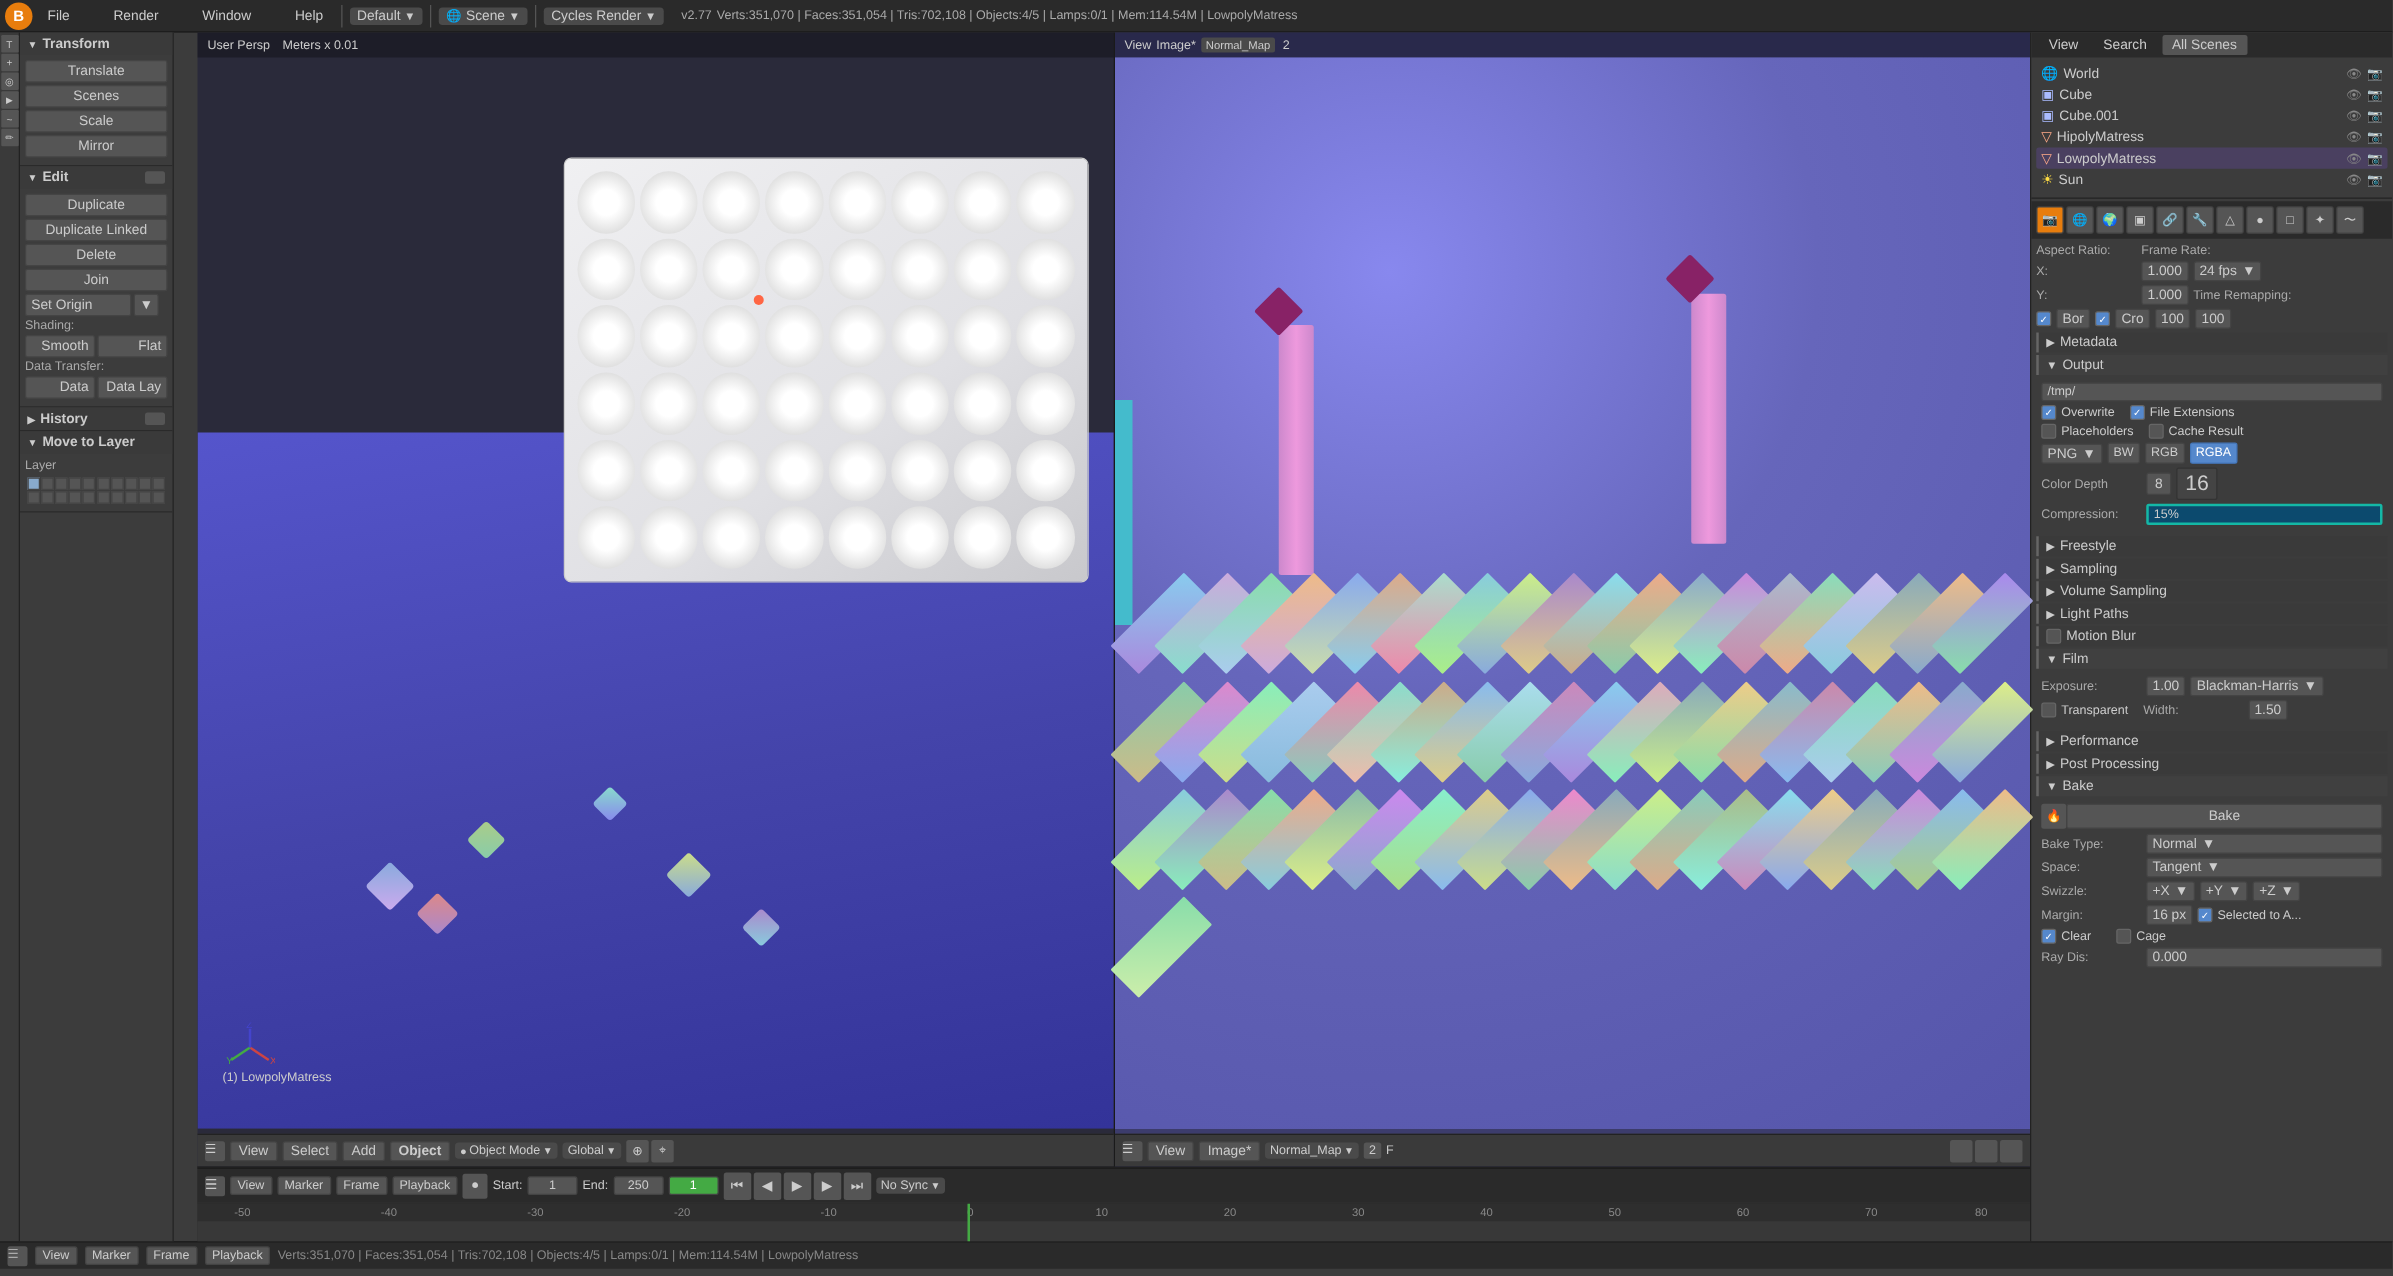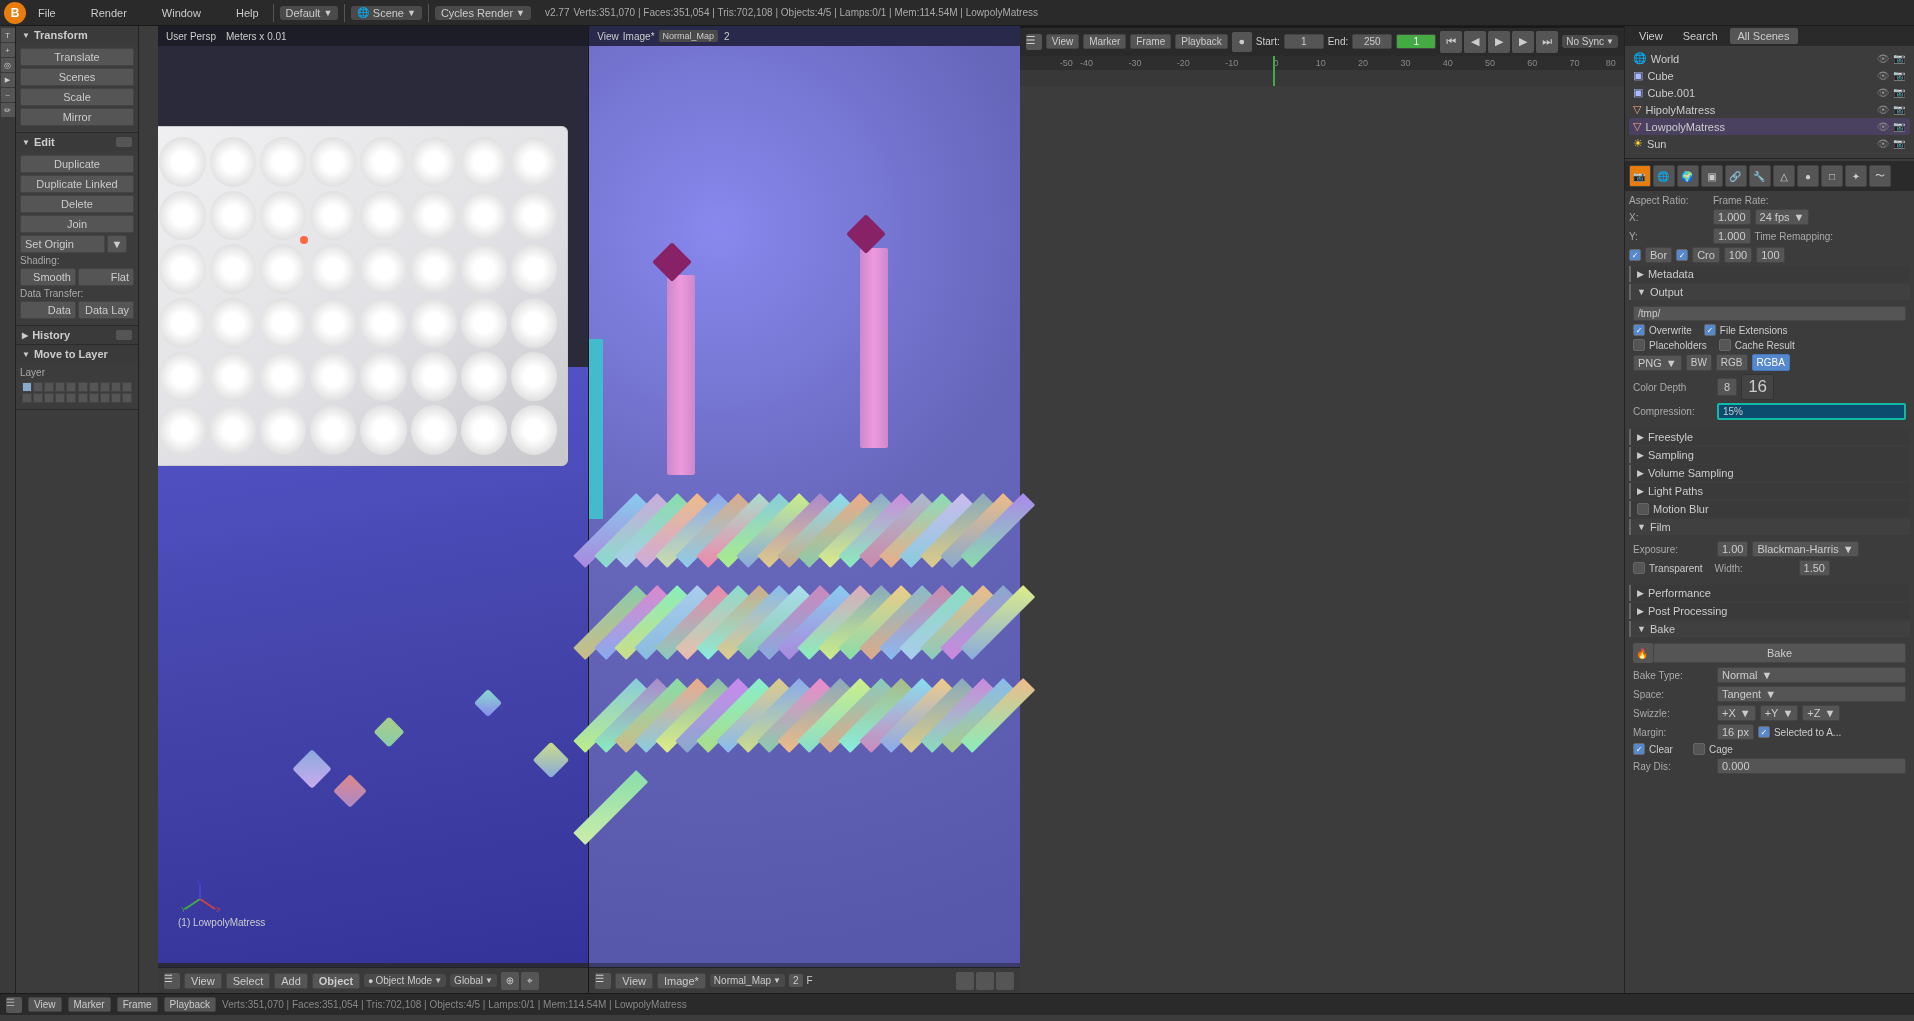--- a/index.html
+++ b/index.html
@@ -27,21 +27,21 @@
     .panel-header .arrow { margin-right: 4px; font-size: 8px; }
     .panel-content { padding: 4px; }
     .panel-btn { width: 100%; padding: 2px 6px; background: #555; border: 1px solid #444; border-radius: 2px; color: #ccc; cursor: pointer; text-align: center; margin-bottom: 2px; font-size: 11px; }
     .panel-row { display: flex; gap: 2px; margin-bottom: 2px; }
     .panel-label { color: #aaa; font-size: 10px; margin-bottom: 2px; }
     .half-btn { flex: 1; padding: 2px 4px; background: #555; border: 1px solid #444; border-radius: 2px; color: #ccc; cursor: pointer; text-align: right; font-size: 11px; }
     .set-origin-btn { width: 85px; padding: 2px 4px; background: #555; border: 1px solid #444; border-radius: 2px; color: #ccc; cursor: pointer; text-align: left; font-size: 11px; display: inline-block; }
     .set-origin-arrow { display: inline-block; width: 20px; padding: 2px; background: #555; border: 1px solid #444; border-radius: 2px; color: #ccc; cursor: pointer; text-align: center; font-size: 11px; }
 
     
-    #viewport-area { flex: 1; display: flex; flex-direction: row; padding-left: 19px; }
+    #viewport-area { flex: 1; display: flex; flex-direction: column; padding-left: 19px; }
     #viewports { display: flex; flex: 1; }
     #viewport-left { flex: 1; background: #2a2a3a; position: relative; border-right: 1px solid #1a1a1a; }
     #viewport-right { flex: 1; background: #3c3c6c; position: relative; }
 
     .viewport-header { position: absolute; top: 0; left: 0; right: 0; height: 20px; background: rgba(0,0,0,0.3); display: flex; align-items: center; padding: 0 8px; font-size: 10px; color: #ccc; z-index: 10; }
 
     
     .vp-3d-content { position: absolute; top: 20px; left: 0; right: 0; bottom: 30px; overflow: hidden; }
 
     .viewport-bottombar { position: absolute; bottom: 0; left: 0; right: 0; height: 26px; background: #3a3a3a; border-top: 1px solid #222; display: flex; align-items: center; padding: 0 6px; gap: 4px; font-size: 10px; }
@@ -472,21 +472,21 @@
         </div>
         <div style="display:flex;align-items:center;gap:2px;background:#4a4a4a;border-radius:3px;padding:1px 4px;cursor:pointer;">
           <span style="font-size:10px;">No Sync</span>
           <span style="font-size:8px;">▼</span>
         </div>
       </div>
 
       <div style="flex:1;background:#383838;border-top:1px solid #2a2a2a;position:relative;">
 
         <div style="position:absolute;top:0;left:0;right:0;height:14px;background:#2e2e2e;display:flex;align-items:center;font-size:9px;color:#888;overflow:hidden;">
-          <span style="position:absolute;left:2%;margin-left:28px;"> -50</span>
+          <span style="position:absolute;left:2%;"> -50</span>
           <span style="position:absolute;left:10%;">-40</span>
           <span style="position:absolute;left:18%;">-30</span>
           <span style="position:absolute;left:26%;">-20</span>
           <span style="position:absolute;left:34%;">-10</span>
           <span style="position:absolute;left:42%;">0</span>
           <span style="position:absolute;left:49%;">10</span>
           <span style="position:absolute;left:56%;">20</span>
           <span style="position:absolute;left:63%;">30</span>
           <span style="position:absolute;left:70%;">40</span>
           <span style="position:absolute;left:77%;">50</span>

